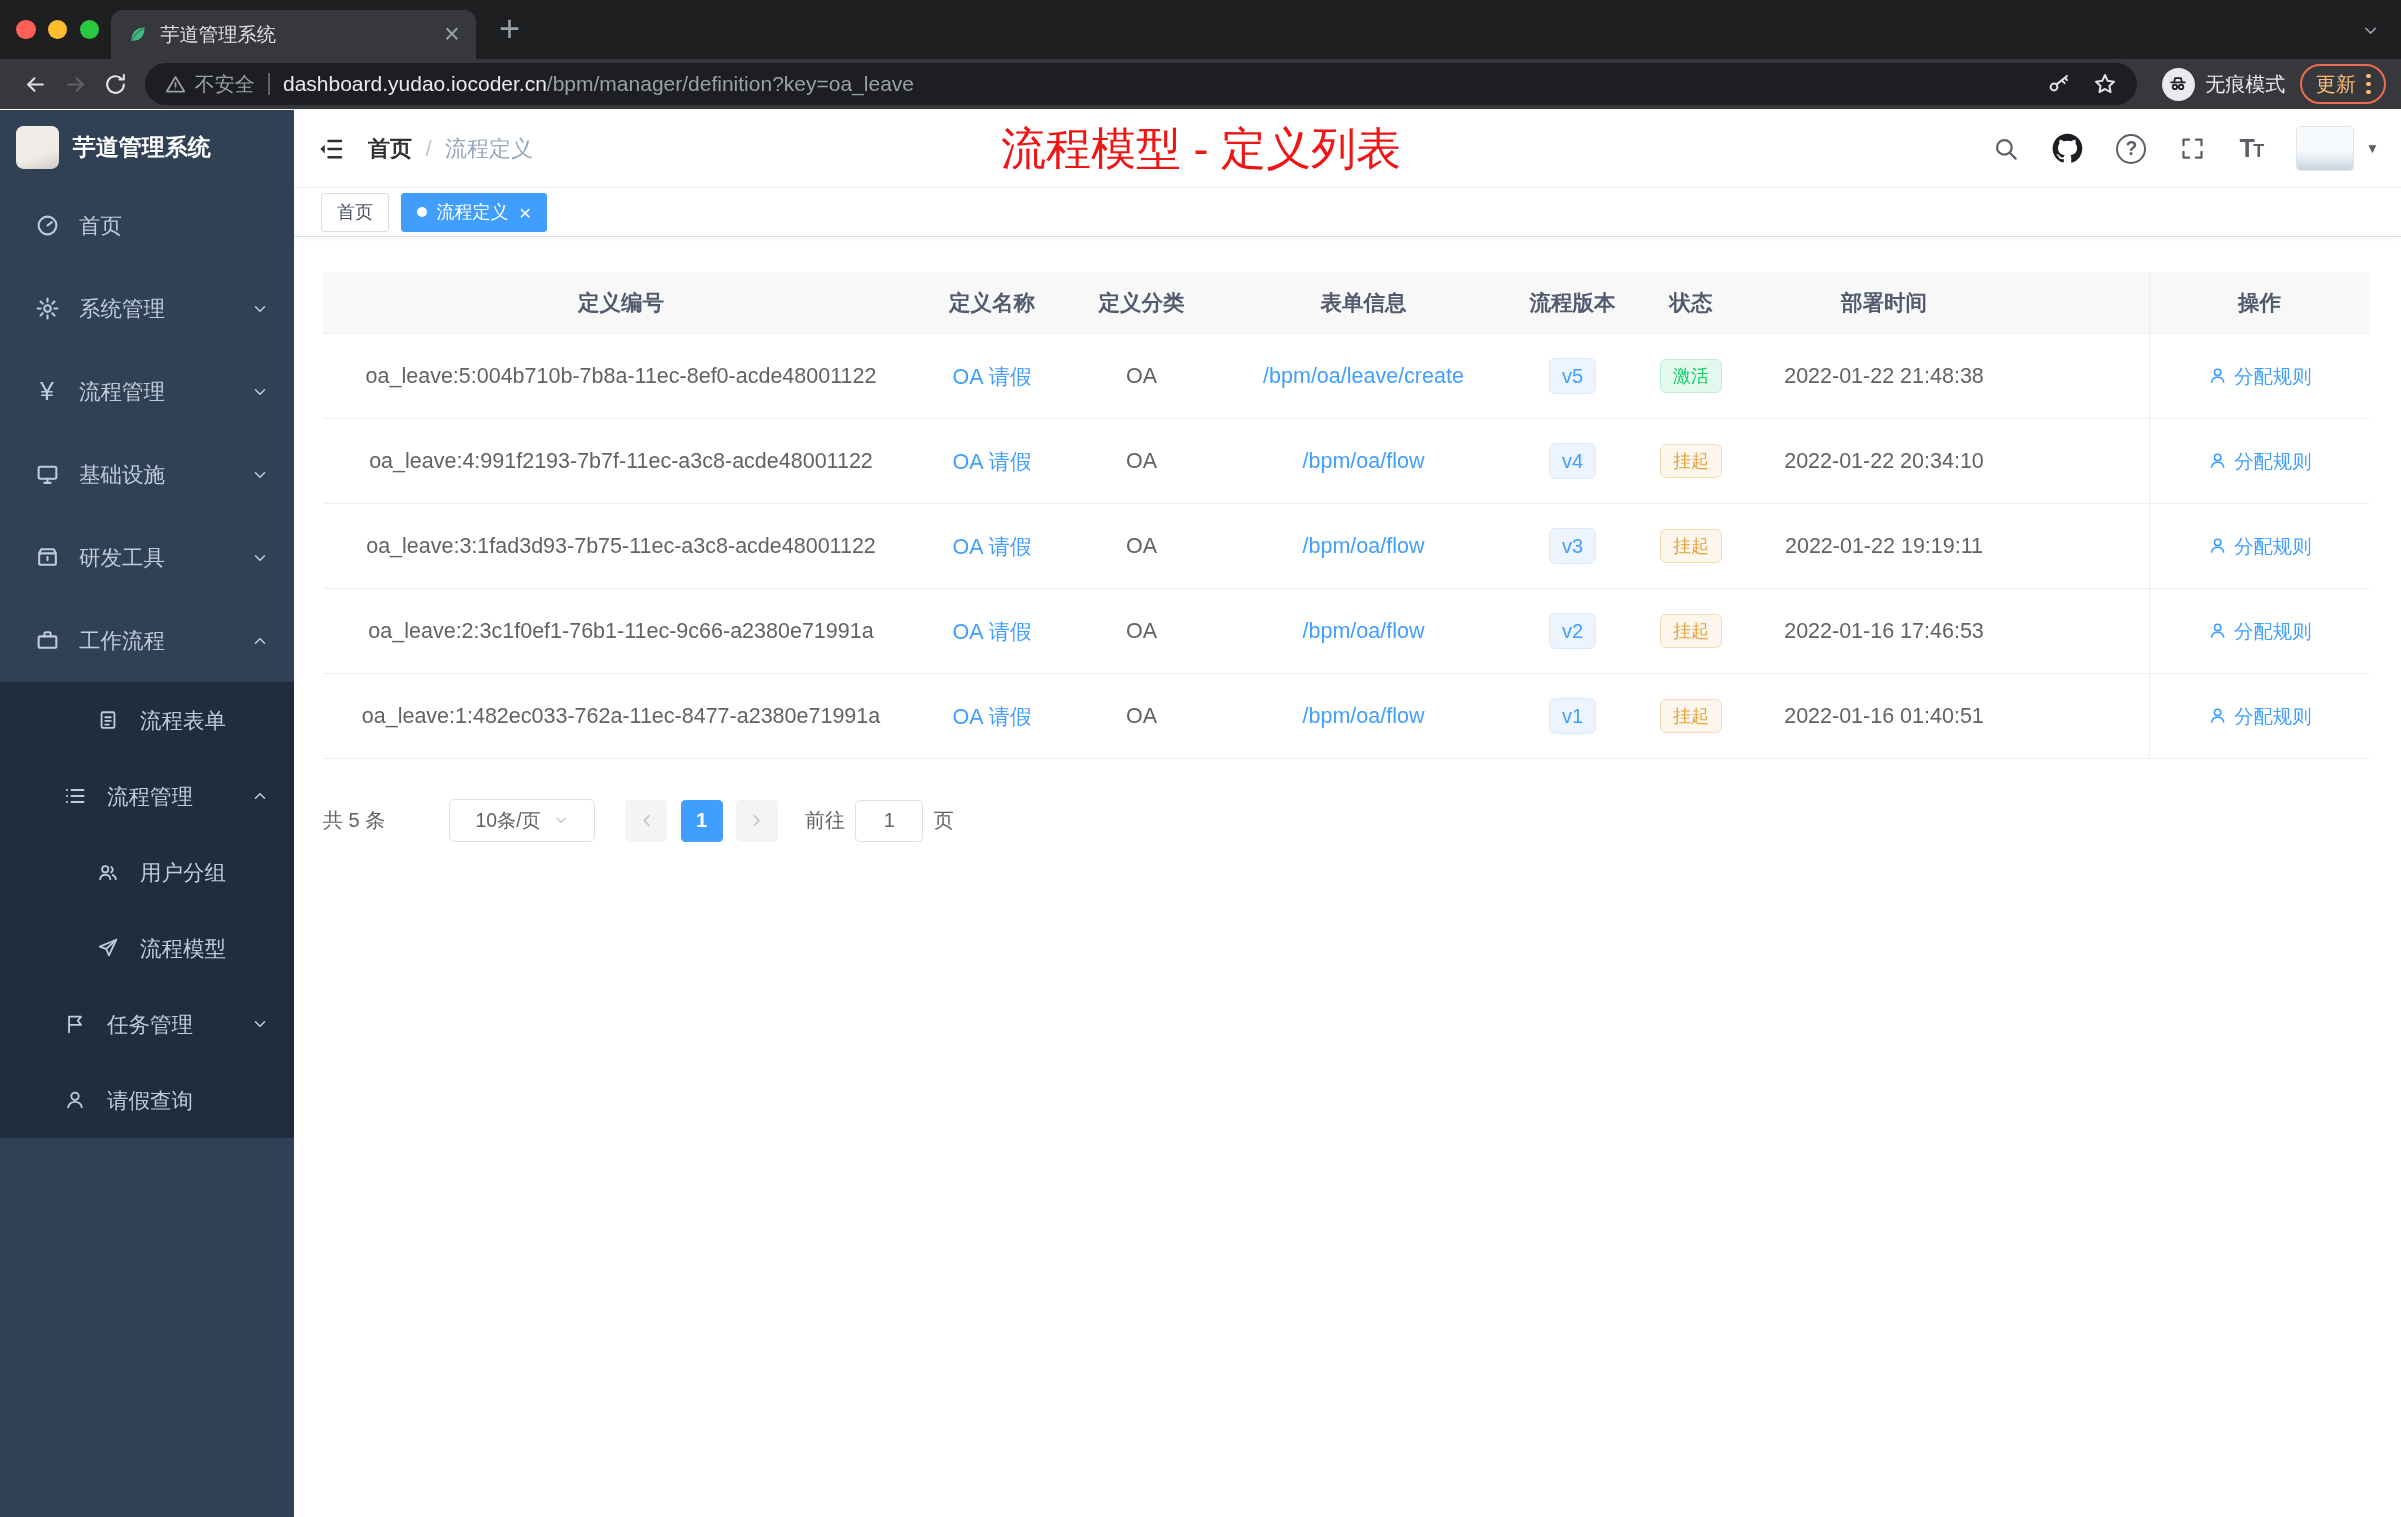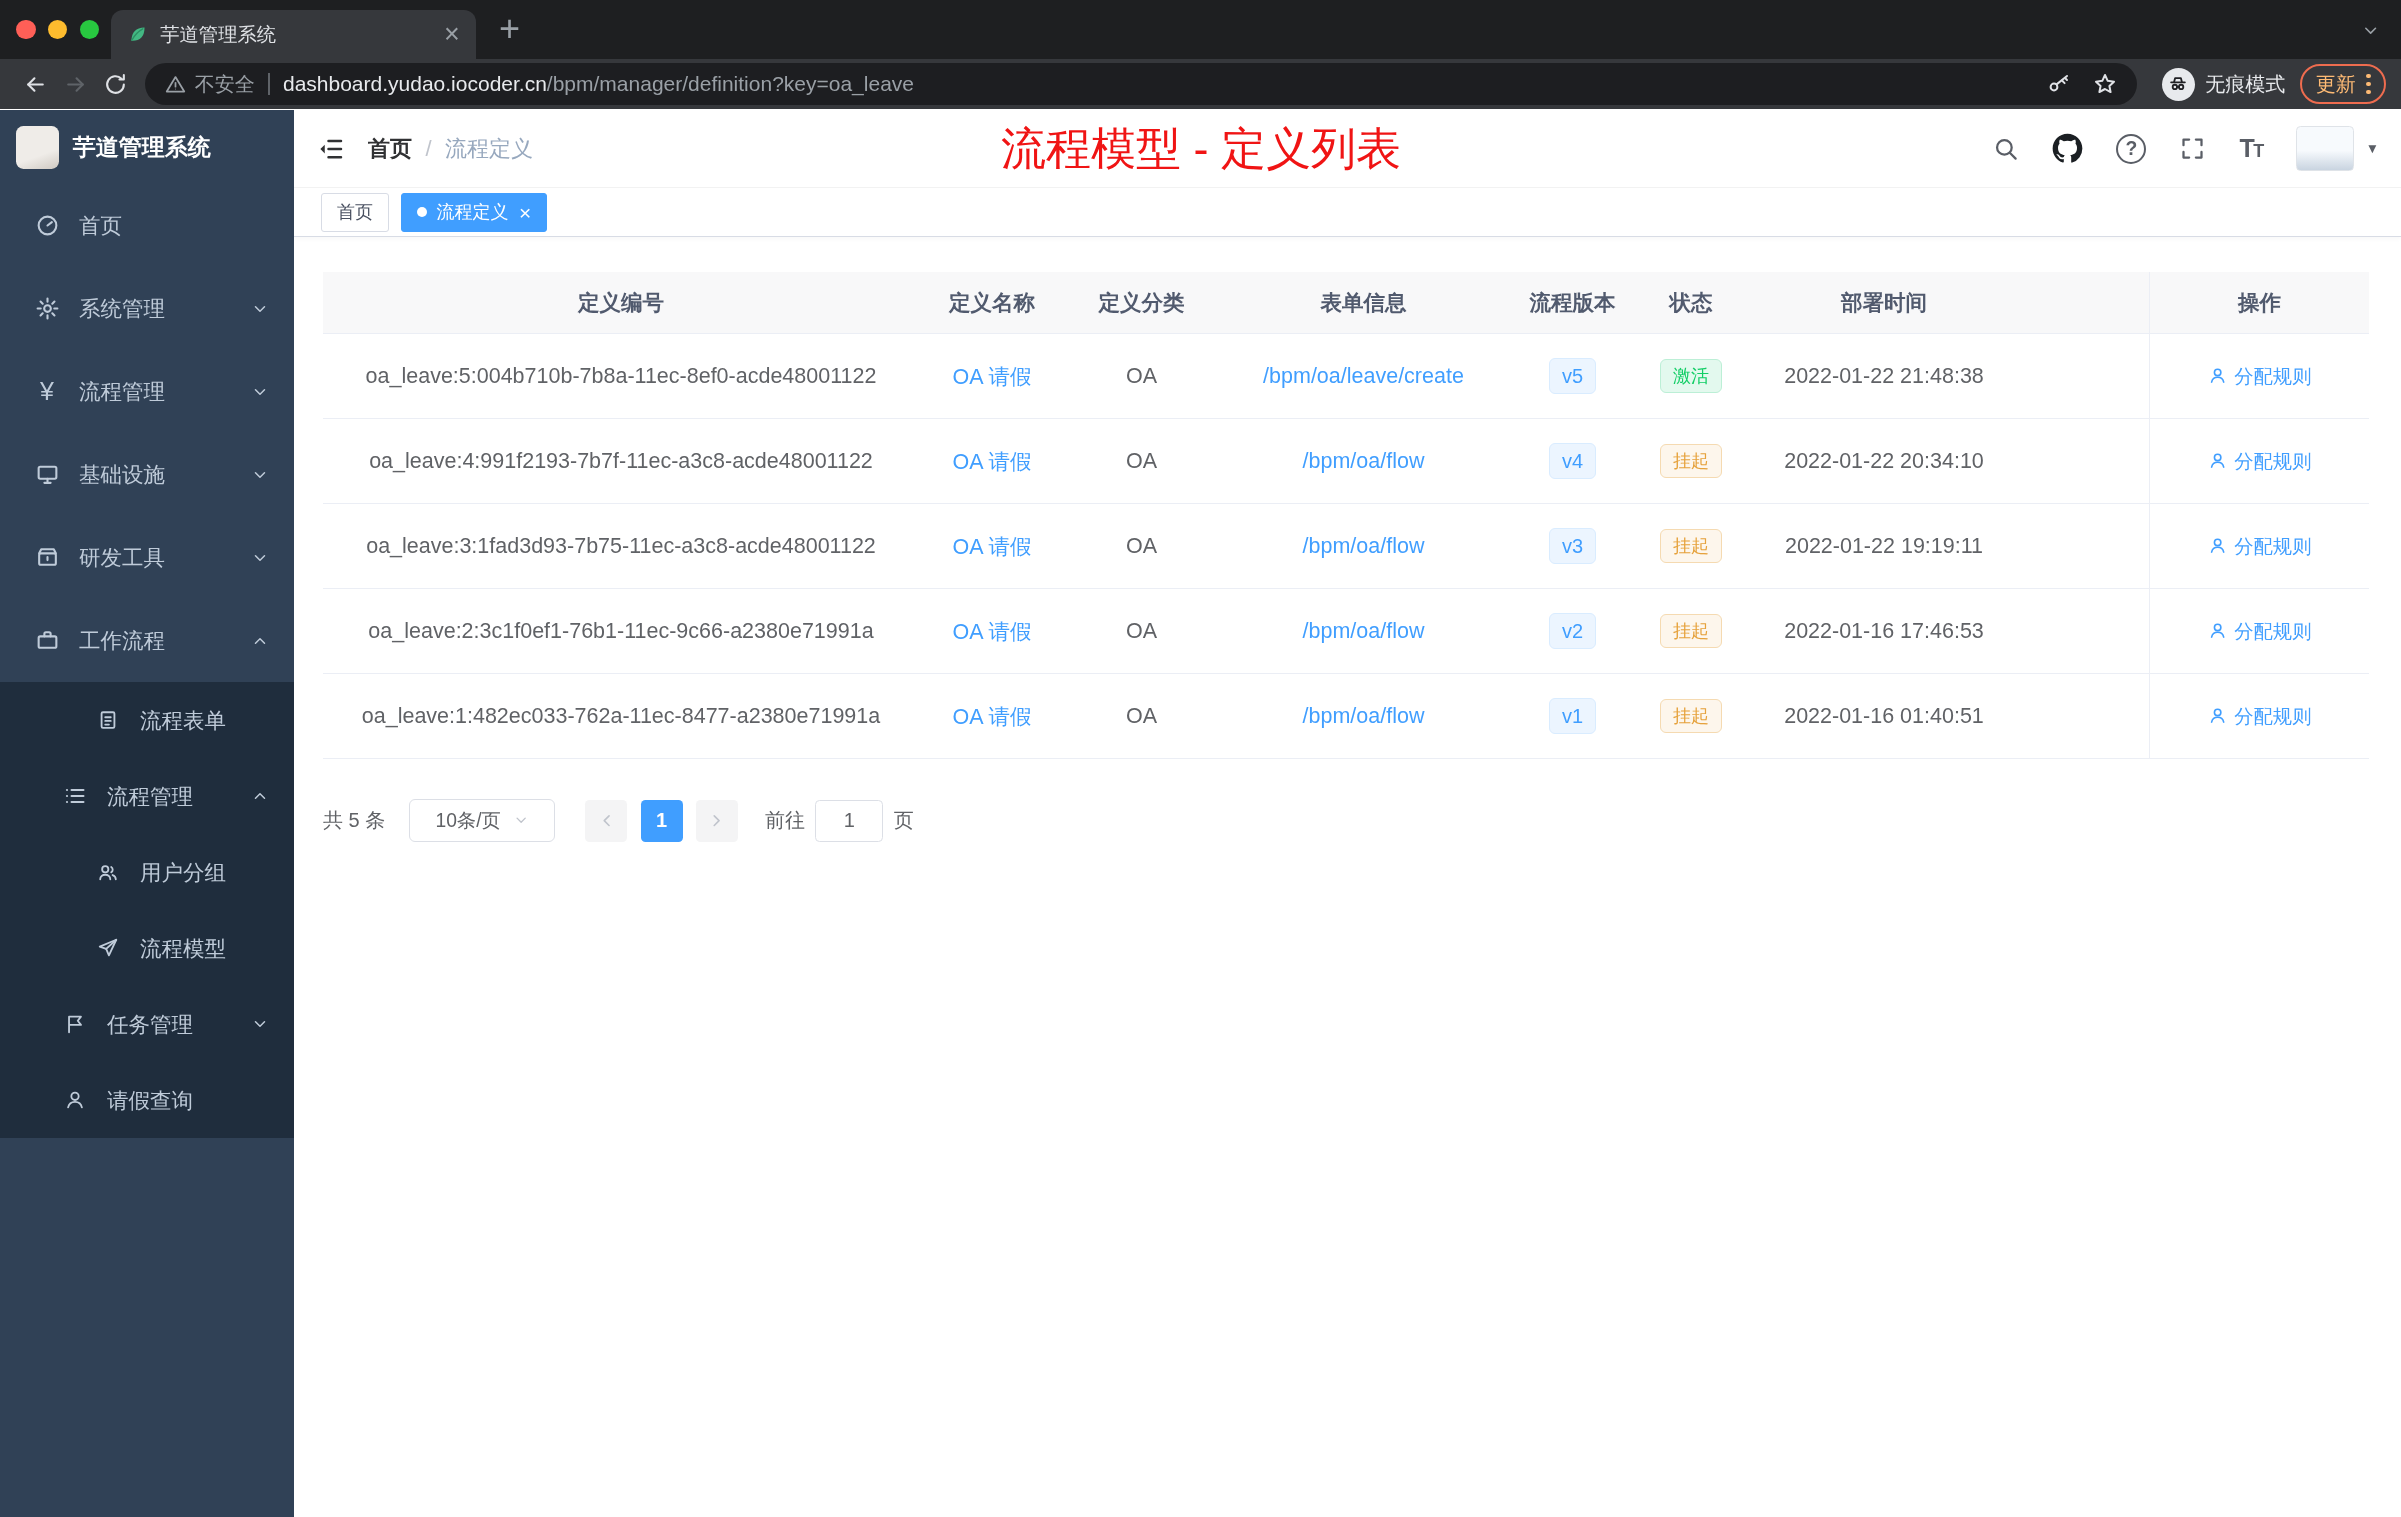--- a/index.html
+++ b/index.html
@@ -99,21 +99,21 @@
   .stag{border-radius:6px;padding:5.2px 12px;font-size:18px;line-height:1.15;}
   .stag.success{background:#e3f9ee;border:1.5px solid #bcefd6;color:#13ce66;}
   .stag.warning{background:#fdf6ec;border:1.5px solid #f5dab1;color:#e6a23c;}
   .oplink{color:#409eff;font-size:19.3px;display:flex;align-items:center;gap:7.4px;cursor:pointer;}
 
   
   .pager{width:2046px;margin-top:40px;display:flex;align-items:center;
          color:#606266;font-size:20px;}
   .pg-total{margin-right:24px;}
   .pg-select{width:146px;height:43px;border:1.5px solid #dcdfe6;border-radius:6px;display:flex;align-items:center;
-             justify-content:center;gap:12px;color:#606266;font-size:19.3px;margin-right:30px;box-sizing:border-box;cursor:pointer;}
+             justify-content:center;gap:12px;color:#606266;font-size:19.3px;margin-right:30px;box-sizing:border-box;cursor:pointer;margin-left:40px;}
   .pg-caret{color:#c0c4cc;}
   .pg-btn{width:42px;height:42px;background:#f4f4f5;border-radius:4.5px;display:flex;align-items:center;
           justify-content:center;color:#c0c4cc;margin-right:13.4px;cursor:pointer;}
   .pg-page{width:42px;height:42px;background:#409eff;color:#fff;border-radius:4.5px;display:flex;align-items:center;
            justify-content:center;font-weight:600;margin-right:13.4px;cursor:pointer;}
   .pg-btn.next{margin-right:27px;}
   .pg-goto-label{margin-right:10.4px;}
   .pg-input{width:68px;height:42px;border:1.5px solid #dcdfe6;border-radius:4.5px;text-align:center;font-size:20px;
             color:#606266;margin-right:10.4px;box-sizing:border-box;font-family:inherit;outline:none;background:#fff;}
 </style>

